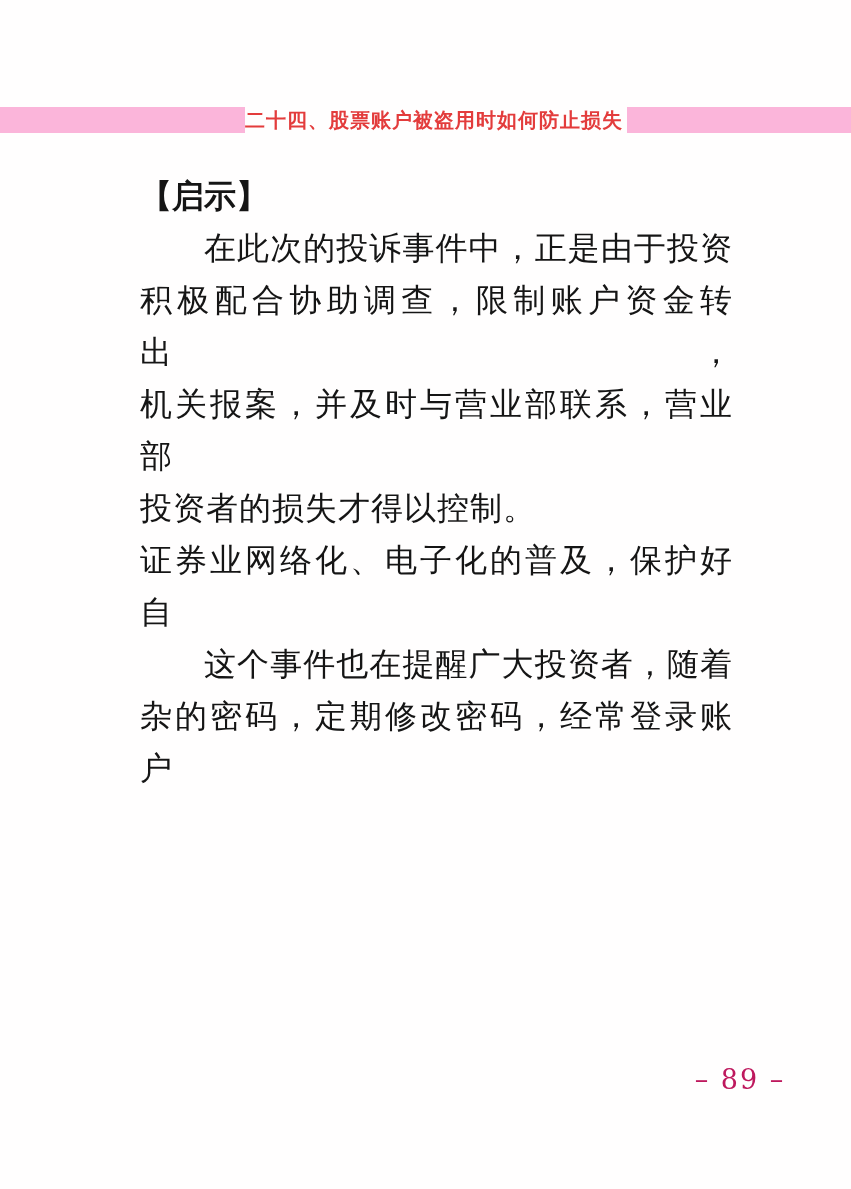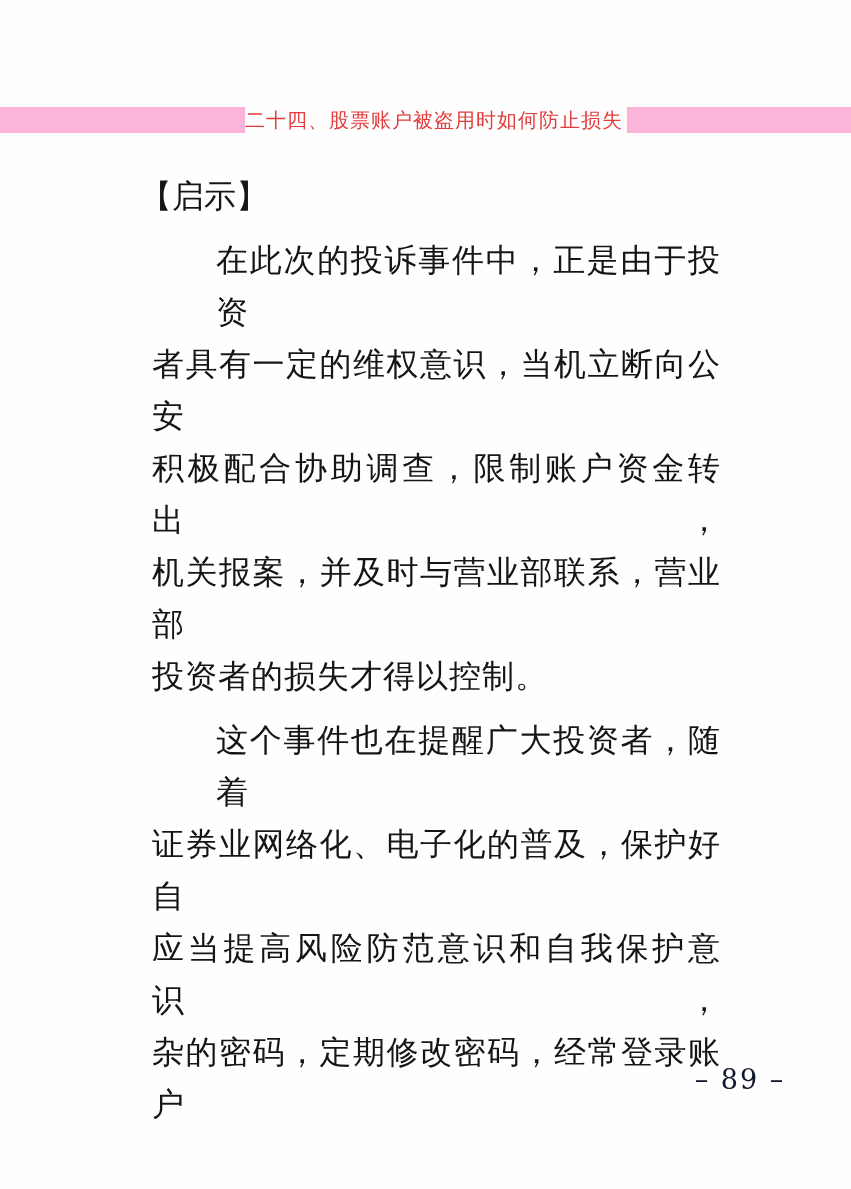--- a/index.html
+++ b/index.html
@@ -30,92 +30,90 @@
   .chapter-title {
     position: absolute;
     top: 104px;
     left: 245px;
     width: 366px;
     height: 32px;
     line-height: 32px;
     margin: 0;
     text-align: center;
     font-family: "DejaVu Sans", "Liberation Sans", sans-serif;
-    font-weight: normal;
+    font-weight: bold;
     font-size: 20px;
     letter-spacing: 1px;
     color: #e33c3c;
     white-space: nowrap;
   }
 
   
   .text-block {
     position: absolute;
     left: 140px;
     top: 170px;
     width: 593px;
     font-size: 32px;
     line-height: 52px;
     letter-spacing: 1px;
     color: #151515;
   }
   .section-heading {
-    font-weight: normal;
+    font-weight: bold;
     text-align: right;
     text-align-last: left;
     letter-spacing: 0;
   }
-  .para { margin: 12px; }
+  .para { margin: 0; }
   .line {
     text-align: justify;
     text-align-last: justify;
   }
   .line.indent { padding-left: 64px; }
   .line.para-end {
     text-align: right;
     text-align-last: left;
   }
 
   
   .page-number {
     position: absolute;
     top: 1064px;
     left: 690px;
     width: 100px;
     text-align: center;
     font-size: 27px;
-    color: #0f172a;
+    color: #be185d;
     letter-spacing: 2px;
   }
 </style>
 </head>
 <body>
 
 <div class="page">
 
   <div class="head-bar left"></div>
   <h1 class="chapter-title">二十四、股票账户被盗用时如何防止损失</h1>
   <div class="head-bar right"></div>
 
   <div class="text-block">
 
     <div class="section-heading">【启示】</div>
 
     <div class="para">
       <div class="line indent">在此次的投诉事件中，正是由于投资</div>
-      <div class="line">者具有一定的维权意识，当机立断向公安</div>
       <div class="line">积极配合协助调查，限制账户资金转出，</div>
       <div class="line">机关报案，并及时与营业部联系，营业部</div>
       <div class="line para-end">投资者的损失才得以控制。</div>
     </div>
 
     <div class="para">
+      <div class="line">证券业网络化、电子化的普及，保护好自</div>
       <div class="line indent">这个事件也在提醒广大投资者，随着</div>
-      <div class="line">证券业网络化、电子化的普及，保护好自</div>
-      <div class="line">应当提高风险防范意识和自我保护意识，</div>
       <div class="line">杂的密码，定期修改密码，经常登录账户</div>
 
     </div>
 
   </div>
 
   <div class="page-number">– 89 –</div>
 
 </div>
 

